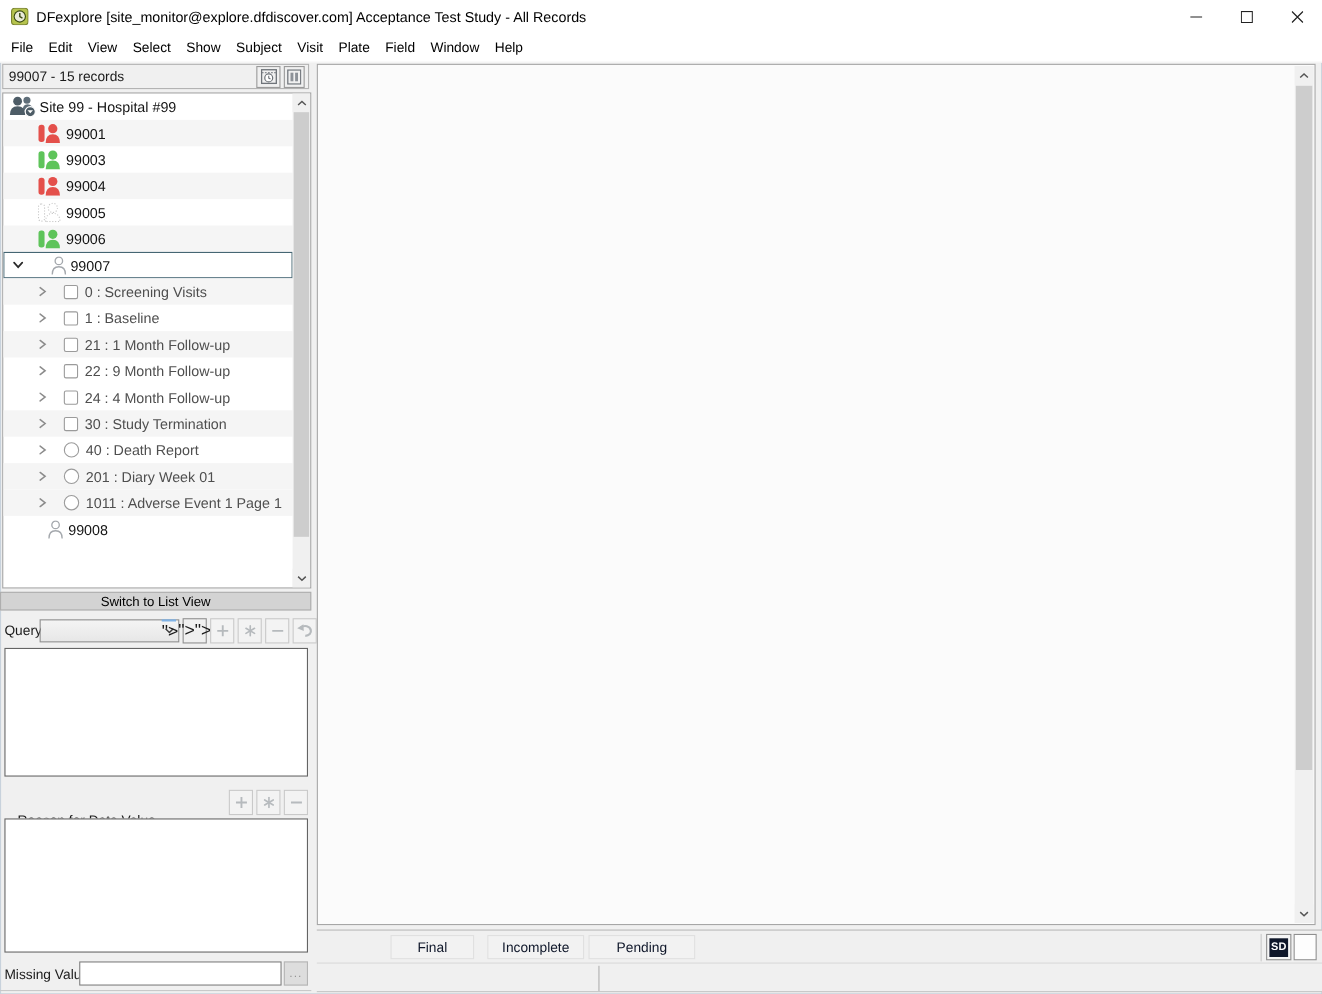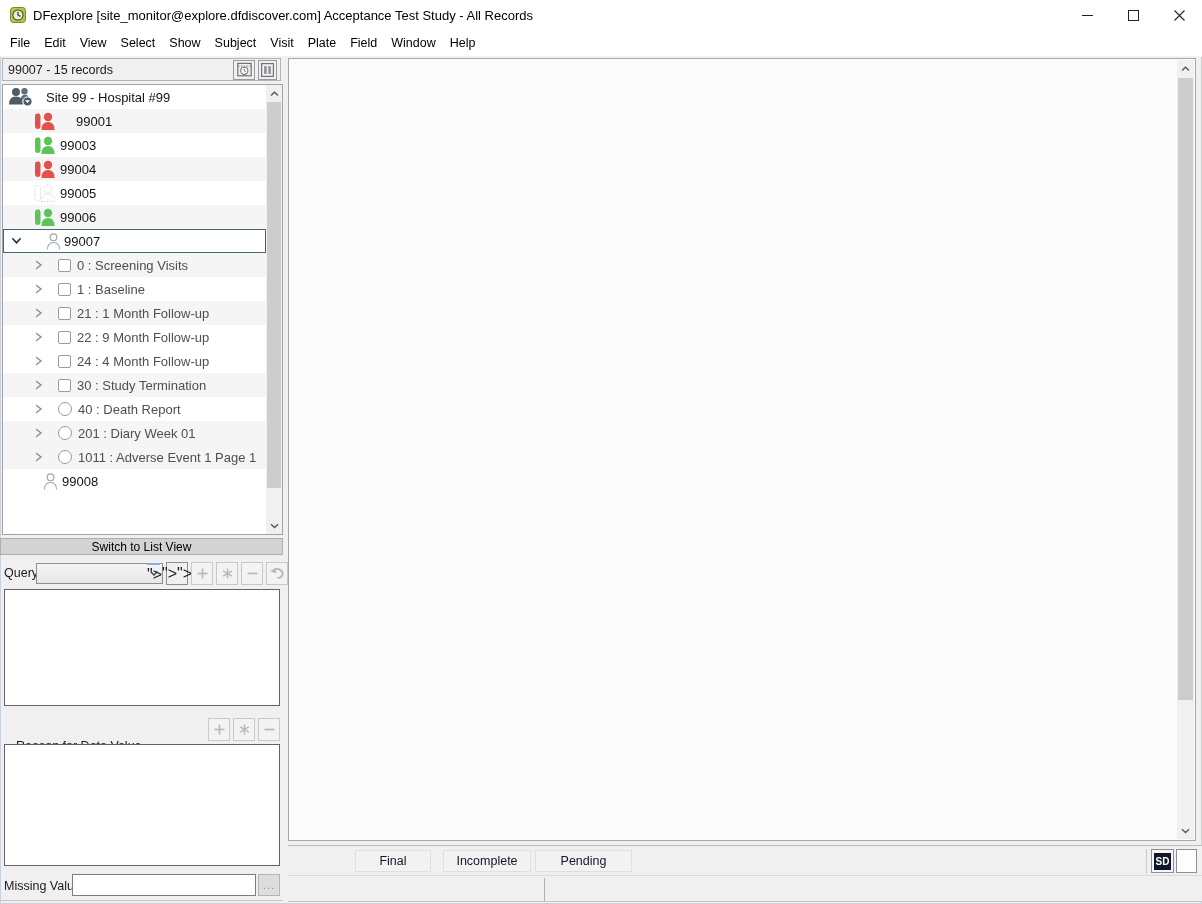--- a/index.html
+++ b/index.html
@@ -153,32 +153,32 @@
         <span class="icon ">
           <svg width="26" height="20" viewBox="0 0 26 20">
             <circle cx="16.5" cy="4.2" r="3.2" fill="#5f6e79"></circle>
             <path d="M12.5 13.5 Q12.8 7.8 17 7.8 Q21.5 7.8 21.5 13.5 Z" fill="#5f6e79"></path>
             <circle cx="8" cy="5" r="4" fill="#4d5c66"></circle>
             <path d="M1 17.5 Q1 9.5 8 9.5 Q15 9.5 15 17.5 Z" fill="#4d5c66"></path>
             <circle cx="19.5" cy="14.5" r="4.6" fill="#4d5c66" stroke="#fff" stroke-width="1"></circle>
             <path d="M17 13.2 L19.5 16 L22 13.2 Z" fill="#fff"></path>
           </svg>
         </span>
-        <span class="lbl-subject" style="margin-left:12px">Site 99 - Hospital #99</span>
+        <span class="lbl-subject" style="margin-left:2px">Site 99 - Hospital #99</span>
       </div>
       <div class="tree-row alt">
         <span style="width:31px"></span>
         <span class="icon ">
           <svg width="22" height="18" viewBox="0 0 22 18">
             <rect x="1" y="1.5" width="5.5" height="15.5" rx="2.4" fill="#e4504b"></rect>
             <circle cx="14" cy="5" r="4.2" fill="#e4504b"></circle>
             <path d="M7.5 18 Q7.5 10 14 10 Q20.5 10 20.5 18 Z" fill="#e4504b"></path>
           </svg>
         </span>
-        <span class="lbl-subject" style="margin-left:20px">99001</span>
+        <span class="lbl-subject" style="margin-left:4px">99001</span>
       </div>
       <div class="tree-row">
         <span style="width:31px"></span>
         <span class="icon ">
           <svg width="22" height="18" viewBox="0 0 22 18">
             <rect x="1" y="1.5" width="5.5" height="15.5" rx="2.4" fill="#5ec45a"></rect>
             <circle cx="14" cy="5" r="4.2" fill="#5ec45a"></circle>
             <path d="M7.5 18 Q7.5 10 14 10 Q20.5 10 20.5 18 Z" fill="#5ec45a"></path>
           </svg>
         </span>

